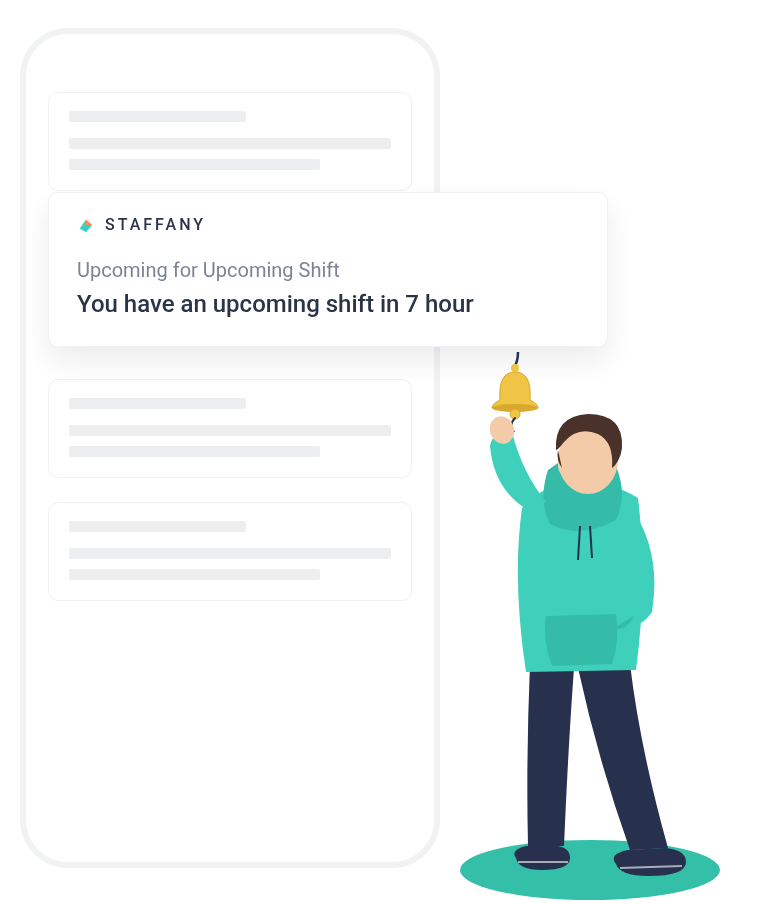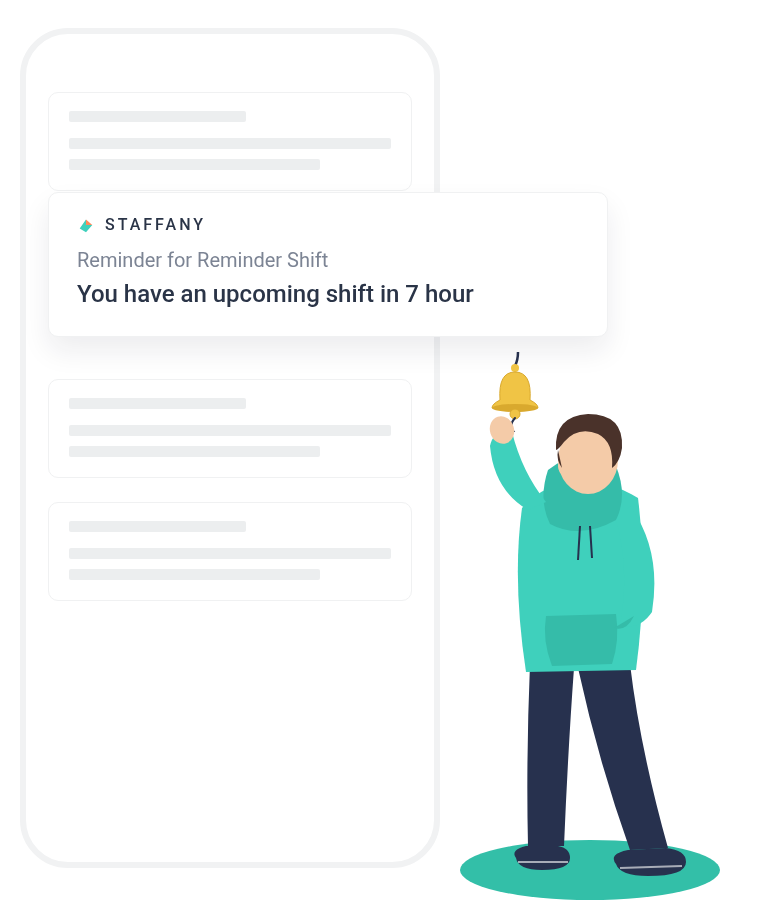--- a/index.html
+++ b/index.html
@@ -46,21 +46,21 @@
     background: #ffffff;
     border: 1px solid #f0f1f2;
     border-radius: 10px;
     box-shadow: 0 14px 28px rgba(20,30,50,0.08);
     padding: 22px 28px 26px 28px;
   }
   .notif-brand {
     display: flex;
     align-items: center;
     gap: 10px;
-    margin-bottom: 14px;
+    margin-bottom: 24px;
   }
   .brand-icon {
     width: 18px;
     height: 18px;
     display: flex;
     align-items: center;
     justify-content: center;
   }
   .brand-name {
     font-size: 16px;
@@ -132,21 +132,21 @@
 <div class="notification-card">
   <div class="notif-brand">
     <span class="brand-icon">
       <svg viewBox="0 0 20 20" width="18" height="18">
         <path d="M3 14 L10 4 L10 10 L17 10 L10 18 Z" fill="#3fd0bc"></path>
         <path d="M10 4 L17 10 L10 10 Z" fill="#ff8a5b"></path>
       </svg>
     </span>
     <span class="brand-name">STAFFANY</span>
   </div>
-  <div class="notif-title">Reminder for Reminder Shift</div>
+  <div class="notif-title">Upcoming for Upcoming Shift</div>
   <div class="notif-body">You have an upcoming shift in 7 hour</div>
 </div>
 
 <div class="bell">
   <svg viewBox="0 0 60 80" width="60" height="80">
     <path d="M30 0 Q30 8 27 14" stroke="#27314e" stroke-width="2.5" fill="none" stroke-linecap="round"></path>
     <circle cx="27" cy="16" r="4" fill="#f0c445"></circle>
     <path d="M12 48 Q10 20 27 20 Q44 20 42 48 Q50 52 50 56 L4 56 Q4 52 12 48 Z" fill="#f0c445" stroke="#d9a92e" stroke-width="1"></path>
     <ellipse cx="27" cy="56" rx="23" ry="4" fill="#d9a92e"></ellipse>
     <circle cx="27" cy="62" r="5" fill="#f0c445" stroke="#d9a92e" stroke-width="1"></circle>

